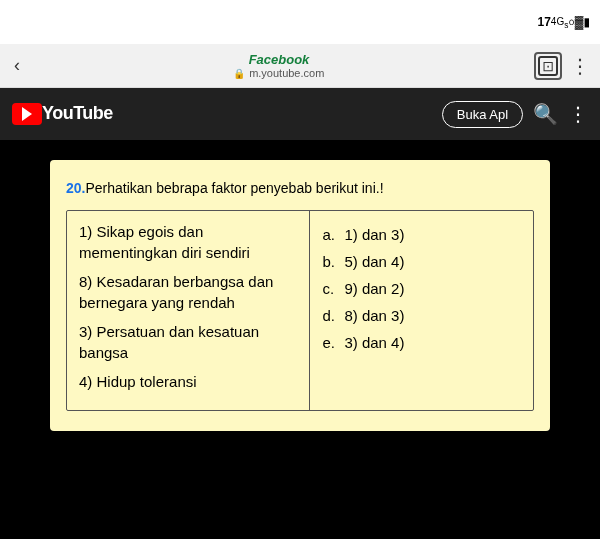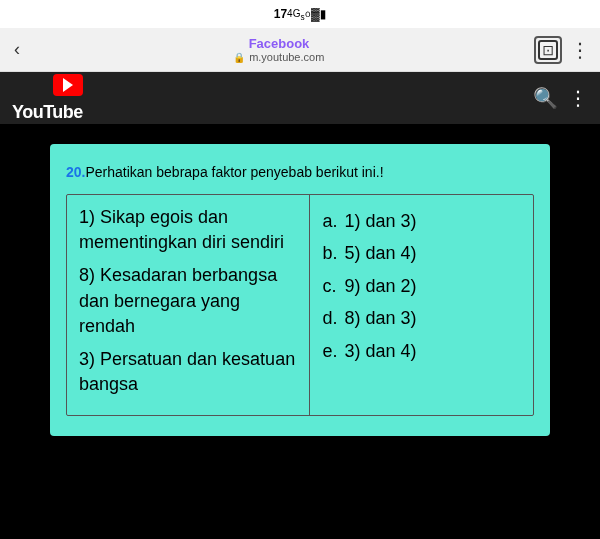--- a/index.html
+++ b/index.html
@@ -9,24 +9,24 @@
       height: 539px;
       background: #000;
       font-family: Arial, sans-serif;
       overflow: hidden;
       position: relative;
     }
 
     
     .status-bar {
       background: #fff;
-      height: 28px;
-      display: flex;
-      align-items: center;
-      justify-content: center;
+      height: 44px;
+      display: flex;
+      align-items: center;
+      justify-content: flex-end;
       padding: 2px 10px;
     }
 
     .status-time {
       font-size: 12px;
       font-weight: bold;
       color: #000;
     }
 
     .status-icons {
@@ -60,21 +60,22 @@
     .browser-address {
       flex: 1;
       display: flex;
       flex-direction: column;
       align-items: center;
     }
 
     .browser-site-name {
       font-size: 13px;
       font-weight: bold;
-      color: #8b5cf6;
+      color: #15803d;
+      font-style: italic;
     }
 
     .browser-url {
       font-size: 11px;
       color: #555;
       display: flex;
       align-items: center;
       gap: 3px;
     }
 
@@ -112,23 +113,21 @@
       background: #212121;
       height: 52px;
       display: flex;
       align-items: center;
       padding: 0 12px;
       gap: 10px;
     }
 
     .youtube-logo {
       display: flex;
-      align-items: flex-end;
-      gap: 6px;
-      flex-direction: column;
+      align-items: flex-start;
     }
 
     .youtube-logo-icon {
       width: 30px;
       height: 22px;
       background: #ff0000;
       border-radius: 4px;
       display: flex;
       align-items: center;
       justify-content: center;
@@ -181,21 +180,21 @@
       background: #000;
       padding: 20px 30px;
       height: calc(539px - 28px - 44px - 52px);
       display: flex;
       align-items: flex-start;
       justify-content: center;
     }
 
     
     .question-card {
-      background: #5eead4;
+      background: #fef9c3;
       border-radius: 4px;
       padding: 20px 16px;
       width: 100%;
       max-width: 500px;
     }
 
     .question-number {
       font-size: 14px;
       margin-bottom: 14px;
       color: #000;
@@ -208,21 +207,21 @@
 
     .question-number span.q-text {
       color: #000;
     }
 
     .two-col-table {
       display: flex;
       gap: 0;
       border: 1.5px solid #555;
       border-radius: 2px;
-      font-size: 18px;
+      font-size: 15px;
     }
 
     .col-left {
       border-right: 1.5px solid #555;
       padding: 10px 12px;
       flex: 1.1;
       color: #000;
     }
 
     .col-right {
@@ -284,35 +283,37 @@
 </div>
 
 <div class="youtube-header">
   <div class="youtube-logo">
     <div class="youtube-logo-icon">
       <div class="youtube-logo-play"></div>
     </div>
     <span class="youtube-logo-text">YouTube</span>
   </div>
   <div class="youtube-header-spacer"></div>
+  <button class="buka-apl-btn">Buka Apl</button>
   <span class="yt-search-icon">🔍</span>
   <span class="yt-menu-icon">⋮</span>
 </div>
 
 <div class="main-content">
   <div class="question-card">
     <div class="question-number">
       <span class="q-num">20.</span><span class="q-text">Perhatikan bebrapa faktor penyebab berikut ini.!</span>
     </div>
     <div class="two-col-table">
       <div class="col-left">
 
       <p>1)  Sikap egois dan mementingkan diri sendiri</p>
           <p>8)  Kesadaran berbangsa dan bernegara yang rendah</p>
           <p>3)  Persatuan dan kesatuan bangsa</p>
+          <p>4)  Hidup toleransi</p>
         </div>
       <div class="col-right">
         <ul class="options">
 
         <li>
               <span class="opt-letter">a.</span>
               <span>1) dan 3)</span>
             </li>
             <li>
               <span class="opt-letter">b.</span>

